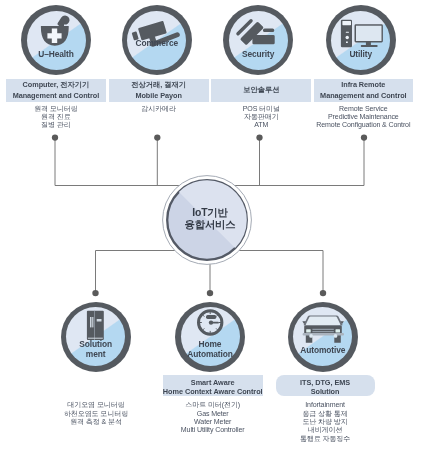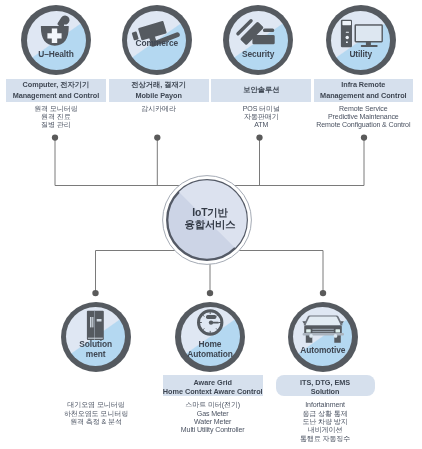--- a/index.html
+++ b/index.html
@@ -190,21 +190,21 @@
       <rect x="30.0" y="14.7" width="7.8" height="1.9" rx="0.7" fill="#555a60"></rect>
       <circle cx="30.0" cy="15.6" r="2.2" fill="#555a60"></circle>
     </svg>
   </div>
 </div>
 <div class="clabel" style="left:175px;top:339px;">
   <div>Home</div>
   <div>Automation</div>
 </div>
 <div class="box boxb" style="left:162.6px;top:375.3px;width:100.2px;height:20.6px;">
-  <div>Aware Grid</div>
+  <div>Smart Aware</div>
   <div>Home Context Aware Control</div>
 </div>
 <div class="sub" style="left:162.6px;top:401.4px;width:100.2px;">
   <div>스마트 미터(전기)</div>
   <div>Gas Meter</div>
   <div>Water Meter</div>
   <div>Multi Utility Controller</div>
 </div>
 
 <div class="circ" style="left:287.8px;top:301.5px;">

